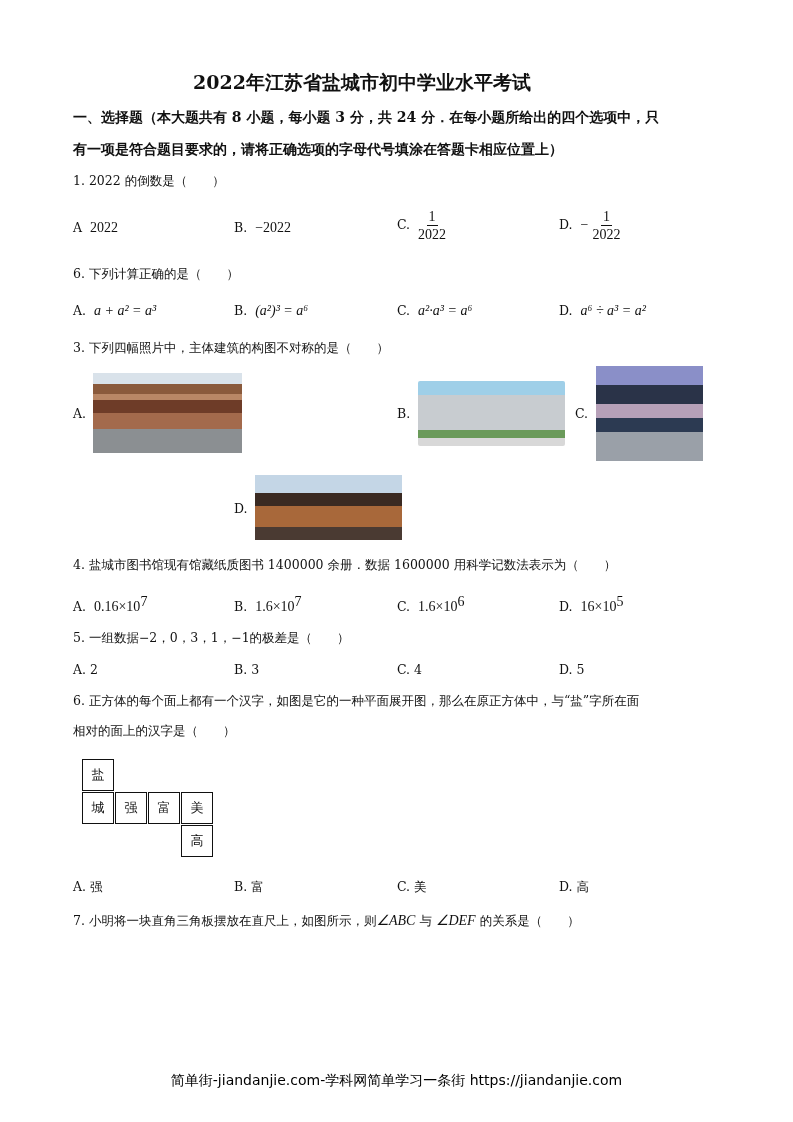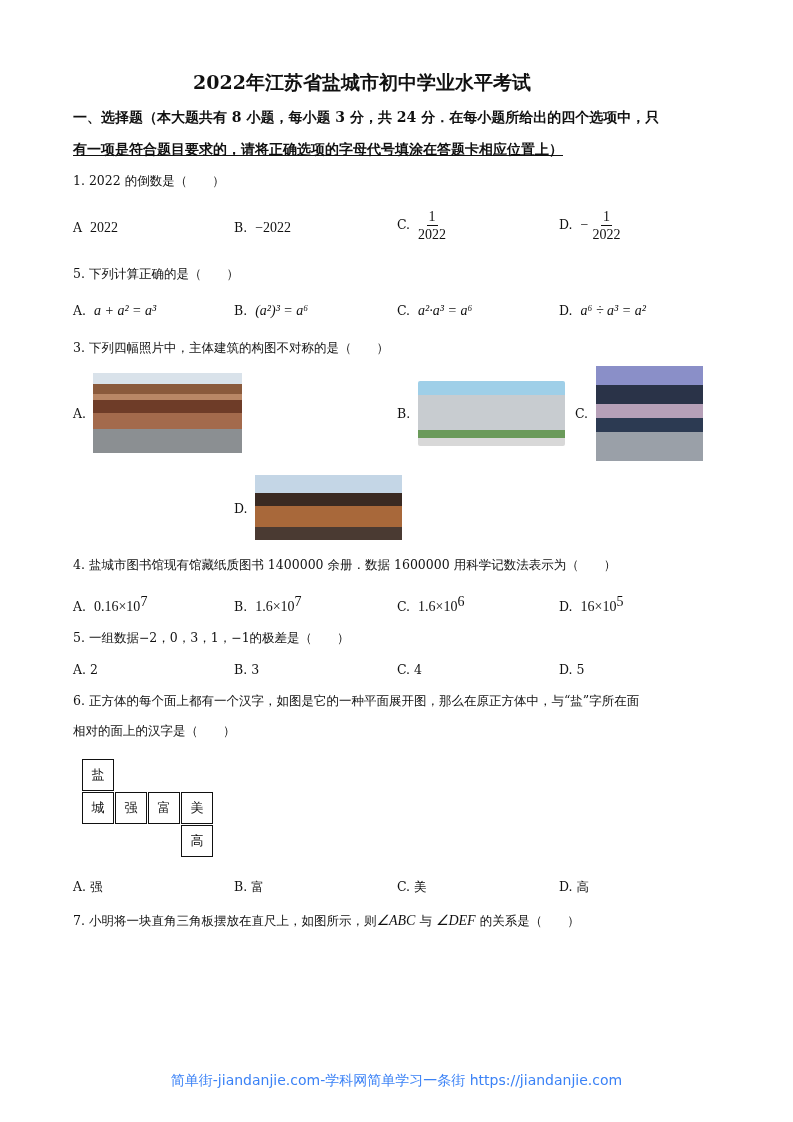--- a/index.html
+++ b/index.html
@@ -12,28 +12,28 @@
   .opt { font-size:12.5px; white-space:nowrap; }
   .m { font-family:"Liberation Serif",serif; font-style:italic; font-size:14px; }
   .n { font-family:"Liberation Serif",serif; font-size:14px; }
   sup { font-size:9px; }
   .frac { display:inline-flex; flex-direction:column; align-items:center; vertical-align:middle; font-family:"Liberation Serif",serif; font-size:14px; }
   .frac .num { border-bottom:1px solid #111; padding:0 2px; line-height:17px; }
   .frac .den { line-height:17px; }
   .photo { position:absolute; }
   .cell { position:absolute; width:32px; height:32px; border:1px solid #111; box-sizing:border-box;
           display:flex; align-items:center; justify-content:center; font-size:13px; font-family:"DejaVu Sans",sans-serif; }
-  .footer { left:0; width:793px; top:1072px; text-align:center; font-size:14px; color:#3b82f6; font-family:"DejaVu Sans",sans-serif; }
+  .footer { left:0; width:793px; top:1072px; text-align:center; font-size:14px; color:#000000; font-family:"DejaVu Sans",sans-serif; }
 </style>
 </head>
 <body>
 
 <div class="abs title">2022年江苏省盐城市初中学业水平考试</div>
 <div class="abs sec" style="top:109px;">一、选择题（本大题共有 8 小题，每小题 3 分，共 24 分．在每小题所给出的四个选项中，只</div>
-<div class="abs sec" style="top:141px;text-decoration:underline;">有一项是符合题目要求的，请将正确选项的字母代号填涂在答题卡相应位置上）</div>
+<div class="abs sec" style="top:141px;">有一项是符合题目要求的，请将正确选项的字母代号填涂在答题卡相应位置上）</div>
 
 <div class="abs q" style="top:173px;">1. 2022 的倒数是（　　）</div>
 <div class="abs opt" style="left:73px;top:220px;">
   <span>A</span>&nbsp;
   <span class="n">2022</span>
 </div>
 <div class="abs opt" style="left:234px;top:220px;">
   <span>B.</span>&nbsp;
   <span class="n">−2022</span>
 </div>
@@ -46,21 +46,21 @@
 </div>
 <div class="abs opt" style="left:559px;top:208px;">
   <span>D.</span>&nbsp;
   <span class="n">−</span>
   <span class="frac">
       <span class="num">1</span>
       <span class="den">2022</span>
     </span>
 </div>
 
-<div class="abs q" style="top:266px;">5. 下列计算正确的是（　　）</div>
+<div class="abs q" style="top:266px;">6. 下列计算正确的是（　　）</div>
 <div class="abs opt" style="left:73px;top:303px;"><span>A.</span>&nbsp; <span class="m">a + a² = a³</span></div>
 <div class="abs opt" style="left:234px;top:303px;"><span>B.</span>&nbsp; <span class="m">(a²)³ = a⁶</span></div>
 <div class="abs opt" style="left:397px;top:303px;"><span>C.</span>&nbsp; <span class="m">a²·a³ = a⁶</span></div>
 <div class="abs opt" style="left:559px;top:303px;"><span>D.</span>&nbsp; <span class="m">a⁶ ÷ a³ = a²</span></div>
 
 <div class="abs q" style="top:340px;">3. 下列四幅照片中，主体建筑的构图不对称的是（　　）</div>
 <div class="abs opt" style="left:73px;top:406px;">A.</div>
 <div class="photo" style="left:93px;top:373px;width:149px;height:80px;background:linear-gradient(#d9e2ea 0 14%,#8a5a3c 14% 26%,#b98766 26% 34%,#6e3c28 34% 50%,#a36a4c 50% 70%,#8b8f92 70% 100%);"></div>
 <div class="abs opt" style="left:397px;top:406px;">B.</div>
 <div class="photo" style="left:418px;top:381px;width:147px;height:65px;background:linear-gradient(#9fcfe8 0 22%,#c8ccd0 22% 75%,#6a9a5a 75% 88%,#d8d8d8 88% 100%);border-radius:2px;"></div>

